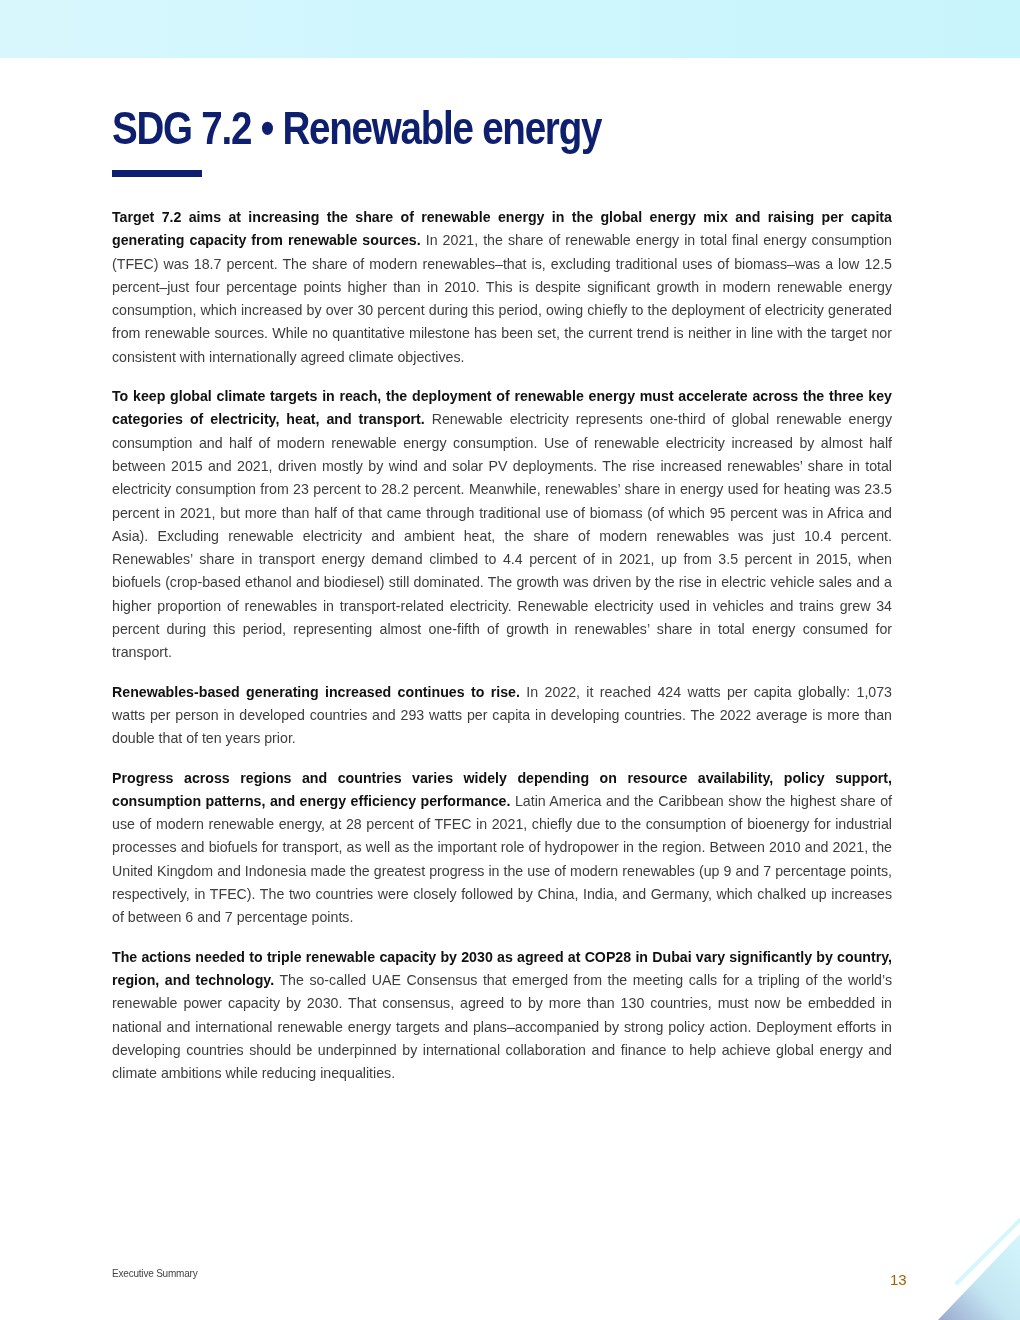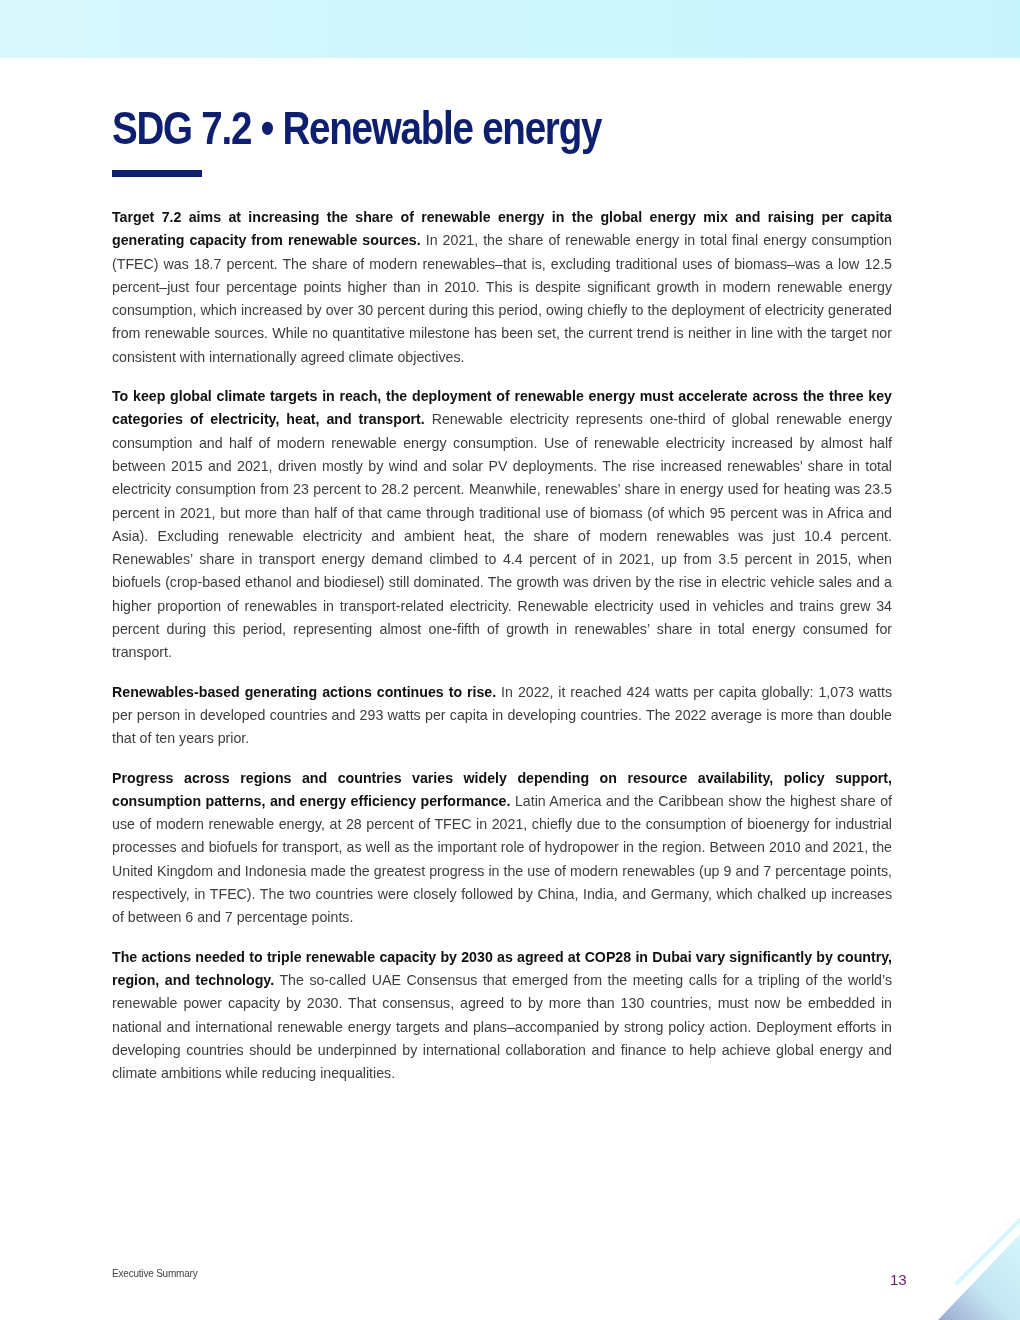--- a/index.html
+++ b/index.html
@@ -33,38 +33,38 @@
       font-size: 14.2px; line-height: 23.3px;
       text-align: justify; color: #3d3d3d;
     }
     .para .lead { font-weight: bold; color: #111111; }
     .footer-label {
       position: absolute; left: 112px; top: 1268px;
       font-size: 10px; color: #444; letter-spacing: -0.2px;
     }
     .page-number {
       position: absolute; left: 890px; top: 1271px;
-      font-size: 15px; color: #701a75; text-align: right;
+      font-size: 15px; color: #a16207; text-align: right;
     }
     .corner {
       position: absolute; right: 0; bottom: 0; width: 100px; height: 120px;
     }
   </style>
 </head>
 <body>
 
 <div class="top-band"></div>
 
 <h1 class="title">SDG 7.2 • Renewable energy</h1>
 <div class="title-rule"></div>
 
 <div class="content">
   <p class="para"><span class="lead">Target 7.2 aims at increasing the share of renewable energy in the global energy mix and raising per capita generating capacity from renewable sources.</span><span> In 2021, the share of renewable energy in total final energy consumption (TFEC) was 18.7 percent. The share of modern renewables–that is, excluding traditional uses of biomass–was a low 12.5 percent–just four percentage points higher than in 2010. This is despite significant growth in modern renewable energy consumption, which increased by over 30 percent during this period, owing chiefly to the deployment of electricity generated from renewable sources. While no quantitative milestone has been set, the current trend is neither in line with the target nor consistent with internationally agreed climate objectives.</span></p>
   <p class="para"><span class="lead">To keep global climate targets in reach, the deployment of renewable energy must accelerate across the three key categories of electricity, heat, and transport.</span><span> Renewable electricity represents one-third of global renewable energy consumption and half of modern renewable energy consumption. Use of renewable electricity increased by almost half between 2015 and 2021, driven mostly by wind and solar PV deployments. The rise increased renewables’ share in total electricity consumption from 23 percent to 28.2 percent. Meanwhile, renewables’ share in energy used for heating was 23.5 percent in 2021, but more than half of that came through traditional use of biomass (of which 95 percent was in Africa and Asia). Excluding renewable electricity and ambient heat, the share of modern renewables was just 10.4 percent. Renewables’ share in transport energy demand climbed to 4.4 percent of in 2021, up from 3.5 percent in 2015, when biofuels (crop-based ethanol and biodiesel) still dominated. The growth was driven by the rise in electric vehicle sales and a higher proportion of renewables in transport-related electricity. Renewable electricity used in vehicles and trains grew 34 percent during this period, representing almost one-fifth of growth in renewables’ share in total energy consumed for transport.</span></p>
-  <p class="para"><span class="lead">Renewables-based generating actions continues to rise.</span><span> In 2022, it reached 424 watts per capita globally: 1,073 watts per person in developed countries and 293 watts per capita in developing countries. The 2022 average is more than double that of ten years prior.</span></p>
+  <p class="para"><span class="lead">Renewables-based generating increased continues to rise.</span><span> In 2022, it reached 424 watts per capita globally: 1,073 watts per person in developed countries and 293 watts per capita in developing countries. The 2022 average is more than double that of ten years prior.</span></p>
   <p class="para"><span class="lead">Progress across regions and countries varies widely depending on resource availability, policy support, consumption patterns, and energy efficiency performance.</span><span> Latin America and the Caribbean show the highest share of use of modern renewable energy, at 28 percent of TFEC in 2021, chiefly due to the consumption of bioenergy for industrial processes and biofuels for transport, as well as the important role of hydropower in the region. Between 2010 and 2021, the United Kingdom and Indonesia made the greatest progress in the use of modern renewables (up 9 and 7 percentage points, respectively, in TFEC). The two countries were closely followed by China, India, and Germany, which chalked up increases of between 6 and 7 percentage points.</span></p>
   <p class="para"><span class="lead">The actions needed to triple renewable capacity by 2030 as agreed at COP28 in Dubai vary significantly by country, region, and technology.</span><span> The so-called UAE Consensus that emerged from the meeting calls for a tripling of the world’s renewable power capacity by 2030. That consensus, agreed to by more than 130 countries, must now be embedded in national and international renewable energy targets and plans–accompanied by strong policy action. Deployment efforts in developing countries should be underpinned by international collaboration and finance to help achieve global energy and climate ambitions while reducing inequalities.</span></p>
 </div>
 
 <div class="footer-label">Executive Summary</div>
 <div class="page-number">13</div>
 
 <svg class="corner" viewBox="0 0 100 120" width="100" height="120">
   <defs>
     <linearGradient id="cornerGrad" x1="0" y1="1" x2="1" y2="0">

